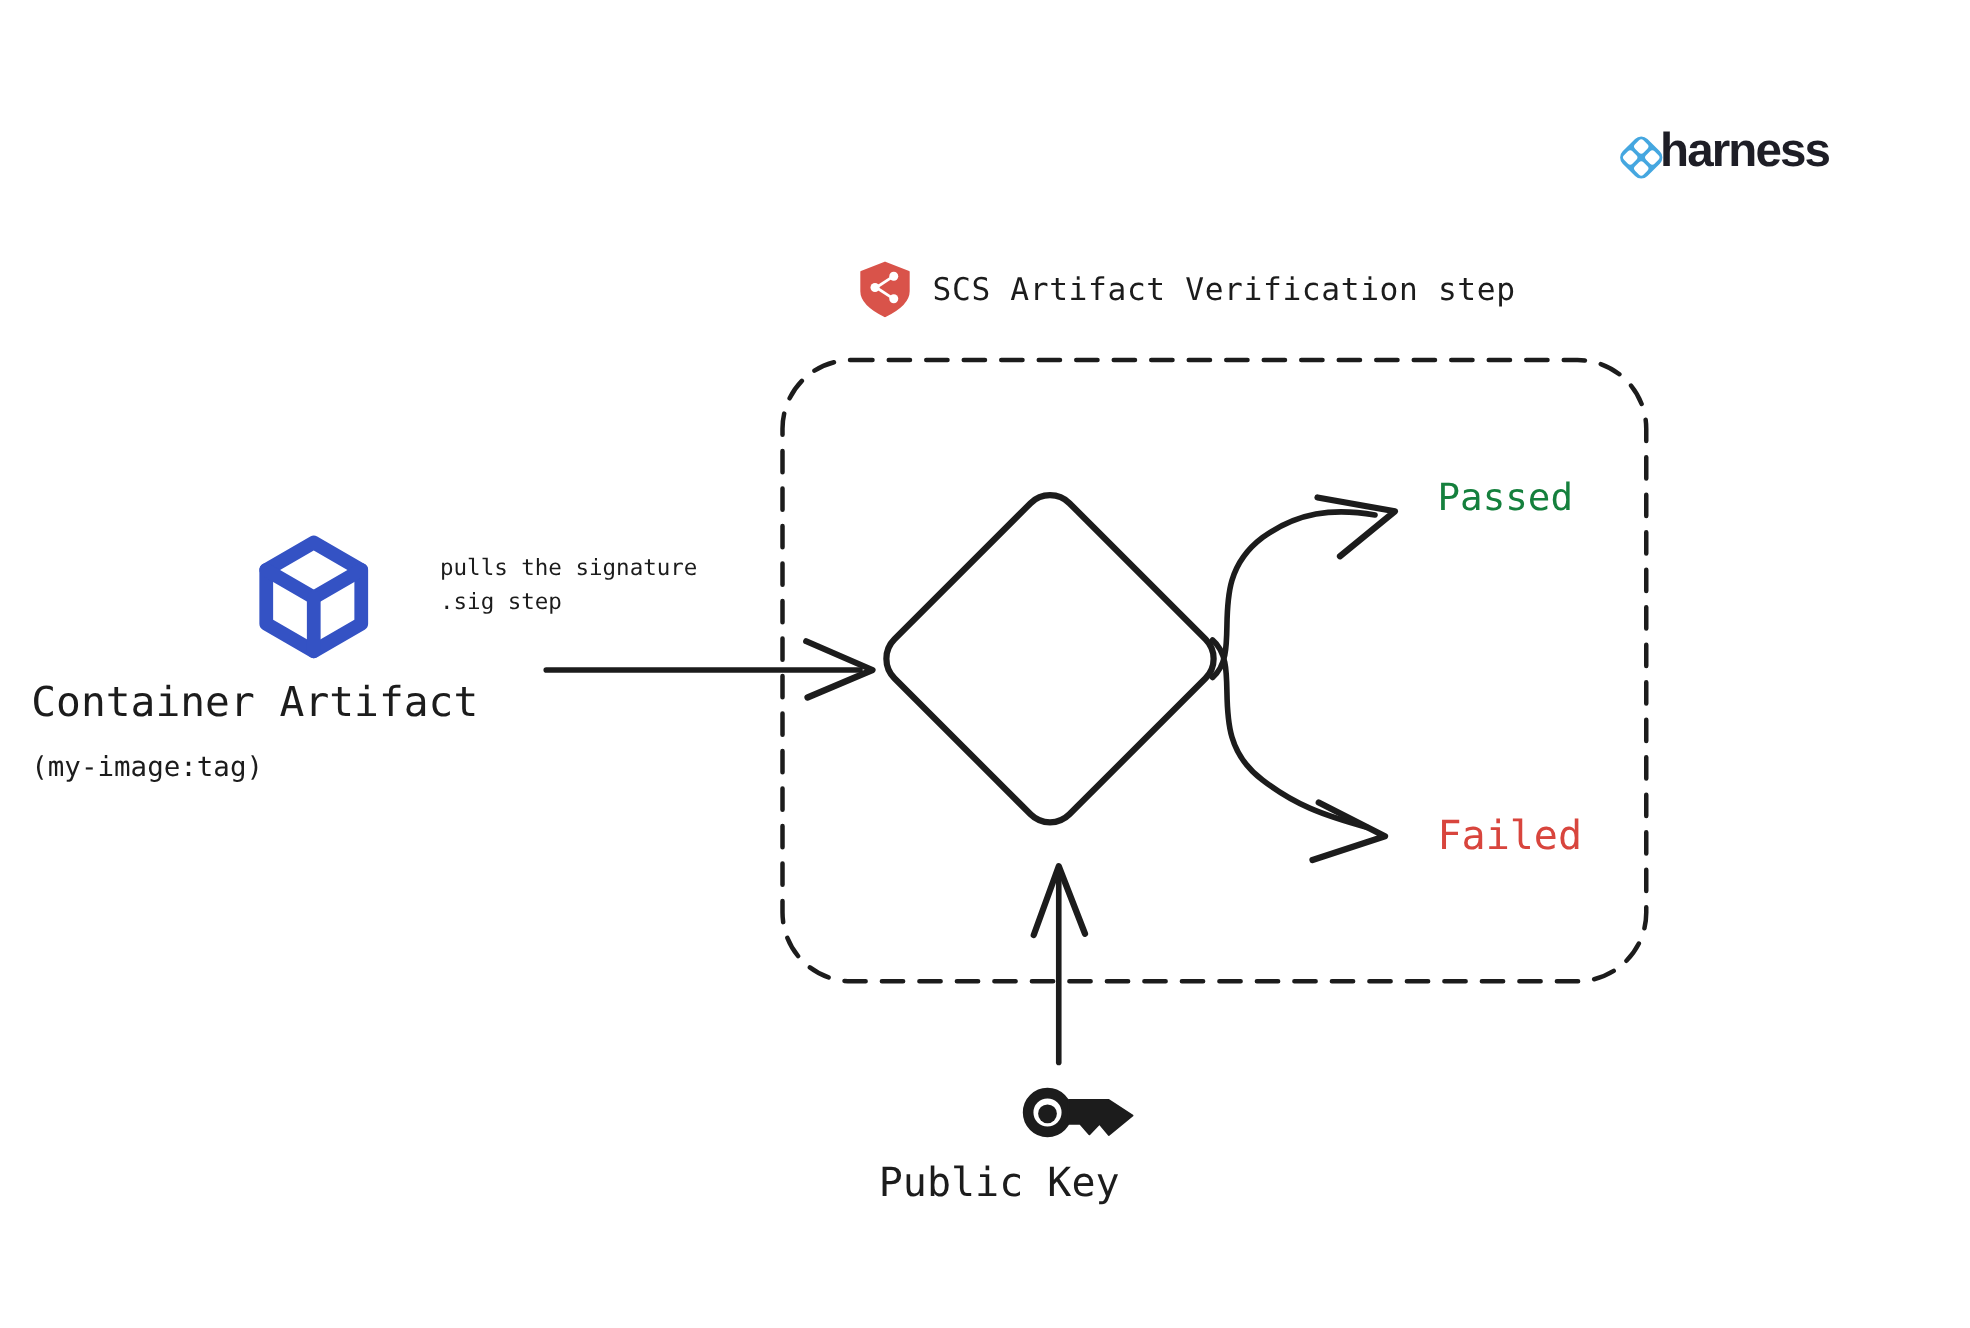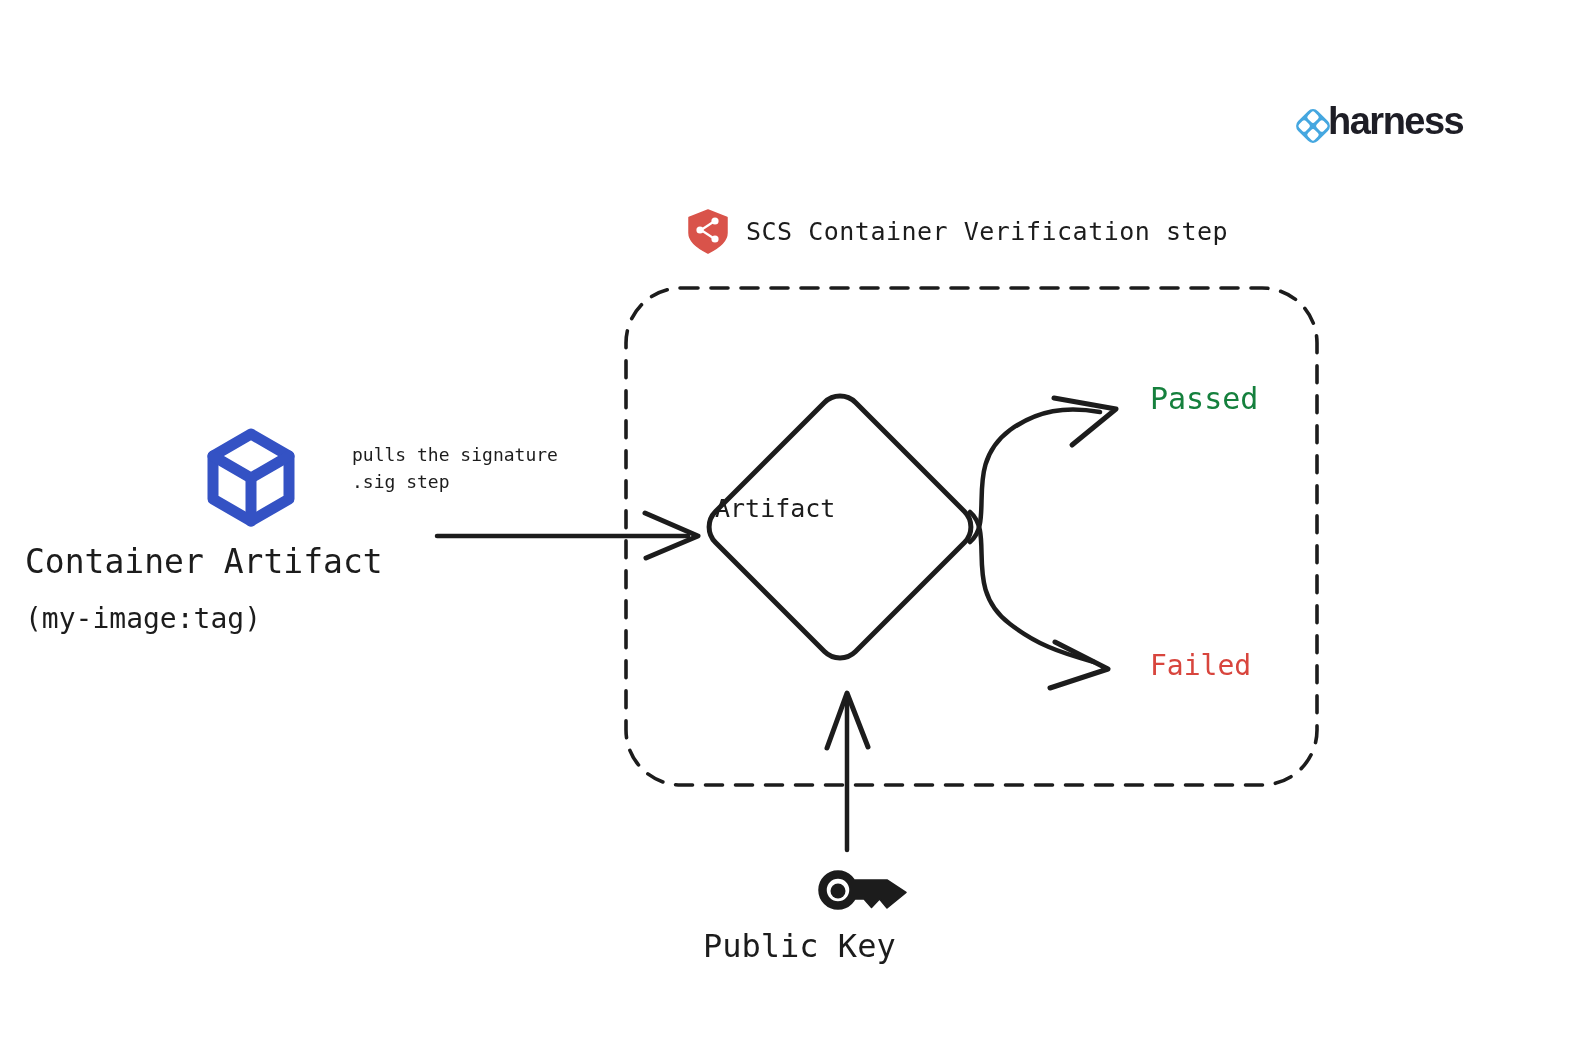--- a/index.html
+++ b/index.html
@@ -39,34 +39,34 @@
     left: 352px; top: 441px; width: 266px;
     font-size: 18px; line-height: 27px;
     font-weight: 500;
   }
   .registry-title {
     left: 25px; top: 542px; width: 445px;
     font-size: 33px; font-weight: 500;
   }
   .registry-subtitle {
     left: 25px; top: 602px; width: 445px;
-    font-size: 28px; font-weight: 500;
+    font-size: 22px; font-weight: 500;
   }
   .diamond-label {
     left: 715px; top: 491px; width: 252px;
     font-size: 25px; line-height: 36px; font-weight: 500;
   }
   .passed-label {
     left: 1150px; top: 381px;
     font-size: 30px; font-weight: 500;
     color: #15803d;
   }
   .failed-label {
     left: 1150px; top: 649px;
-    font-size: 28px; font-weight: 500;
+    font-size: 32px; font-weight: 500;
     color: #d8453d;
   }
   .public-key-label {
     left: 703px; top: 927px; width: 285px;
     font-size: 32px; font-weight: 500;
   }
 </style>
 </head>
 <body>
 
@@ -125,32 +125,31 @@
 
     <g>
       <circle cx="838" cy="890" r="15.5" fill="none" stroke="#1c1c1c" stroke-width="8.5"></circle>
       <circle cx="838" cy="891" r="7.5" fill="#1c1c1c"></circle>
       <path d="M 855 880 L 887 880 L 906 892.5 L 887 908 L 879.5 899 L 871.5 907.5 L 864 899 L 855 899 Z" fill="#1c1c1c" stroke="#1c1c1c" stroke-width="1.5" stroke-linejoin="round"></path>
     </g>
   </svg>
 
   <div class="txt brand-word">harness</div>
 
-  <div class="txt scs-title">SCS Container Verification step</div>
+  <div class="txt scs-title">SCS Artifact Verification step</div>
 
   <div class="txt pull-label center">
     <div>pulls the signature</div>
     <div>.sig step</div>
   </div>
 
   <div class="txt registry-title center">Container Artifact</div>
   <div class="txt registry-subtitle center">(my-image:tag)</div>
 
   <div class="txt diamond-label center">
-    <div>Artifact</div>
   </div>
 
   <div class="txt passed-label">Passed</div>
   <div class="txt failed-label">Failed</div>
 
   <div class="txt public-key-label center">Public Key</div>
 
 </div>
 
 </body></html>

